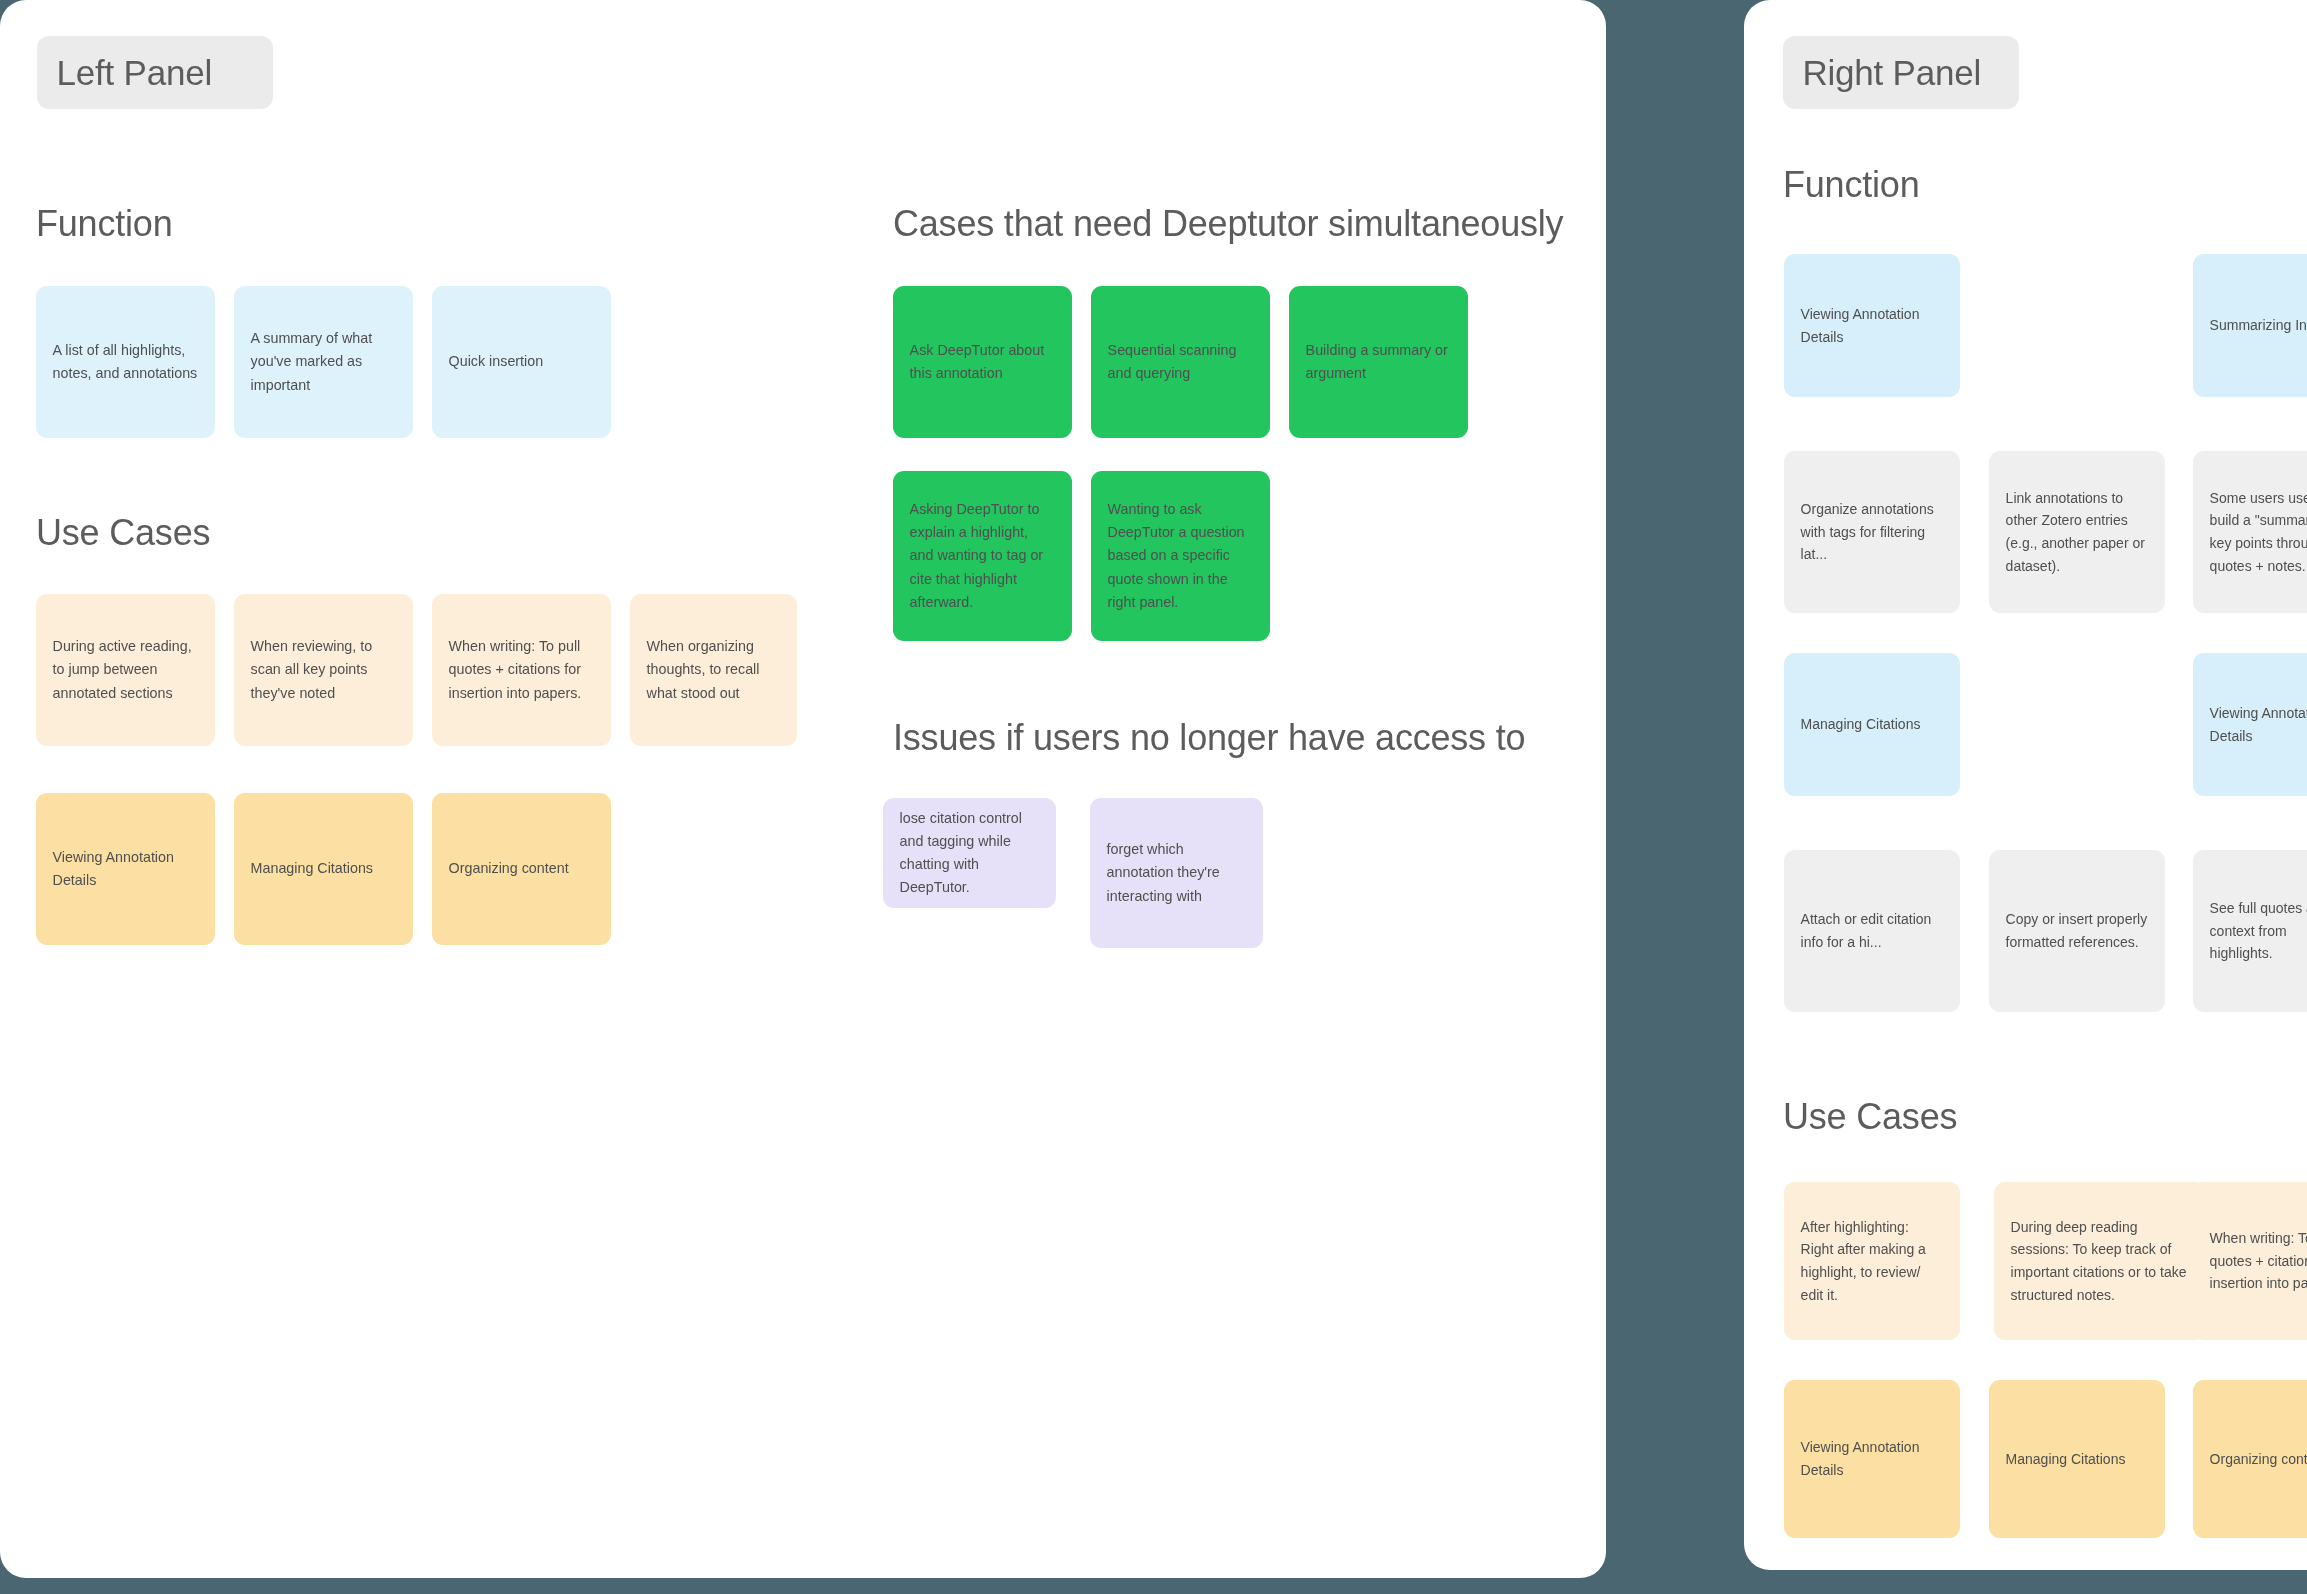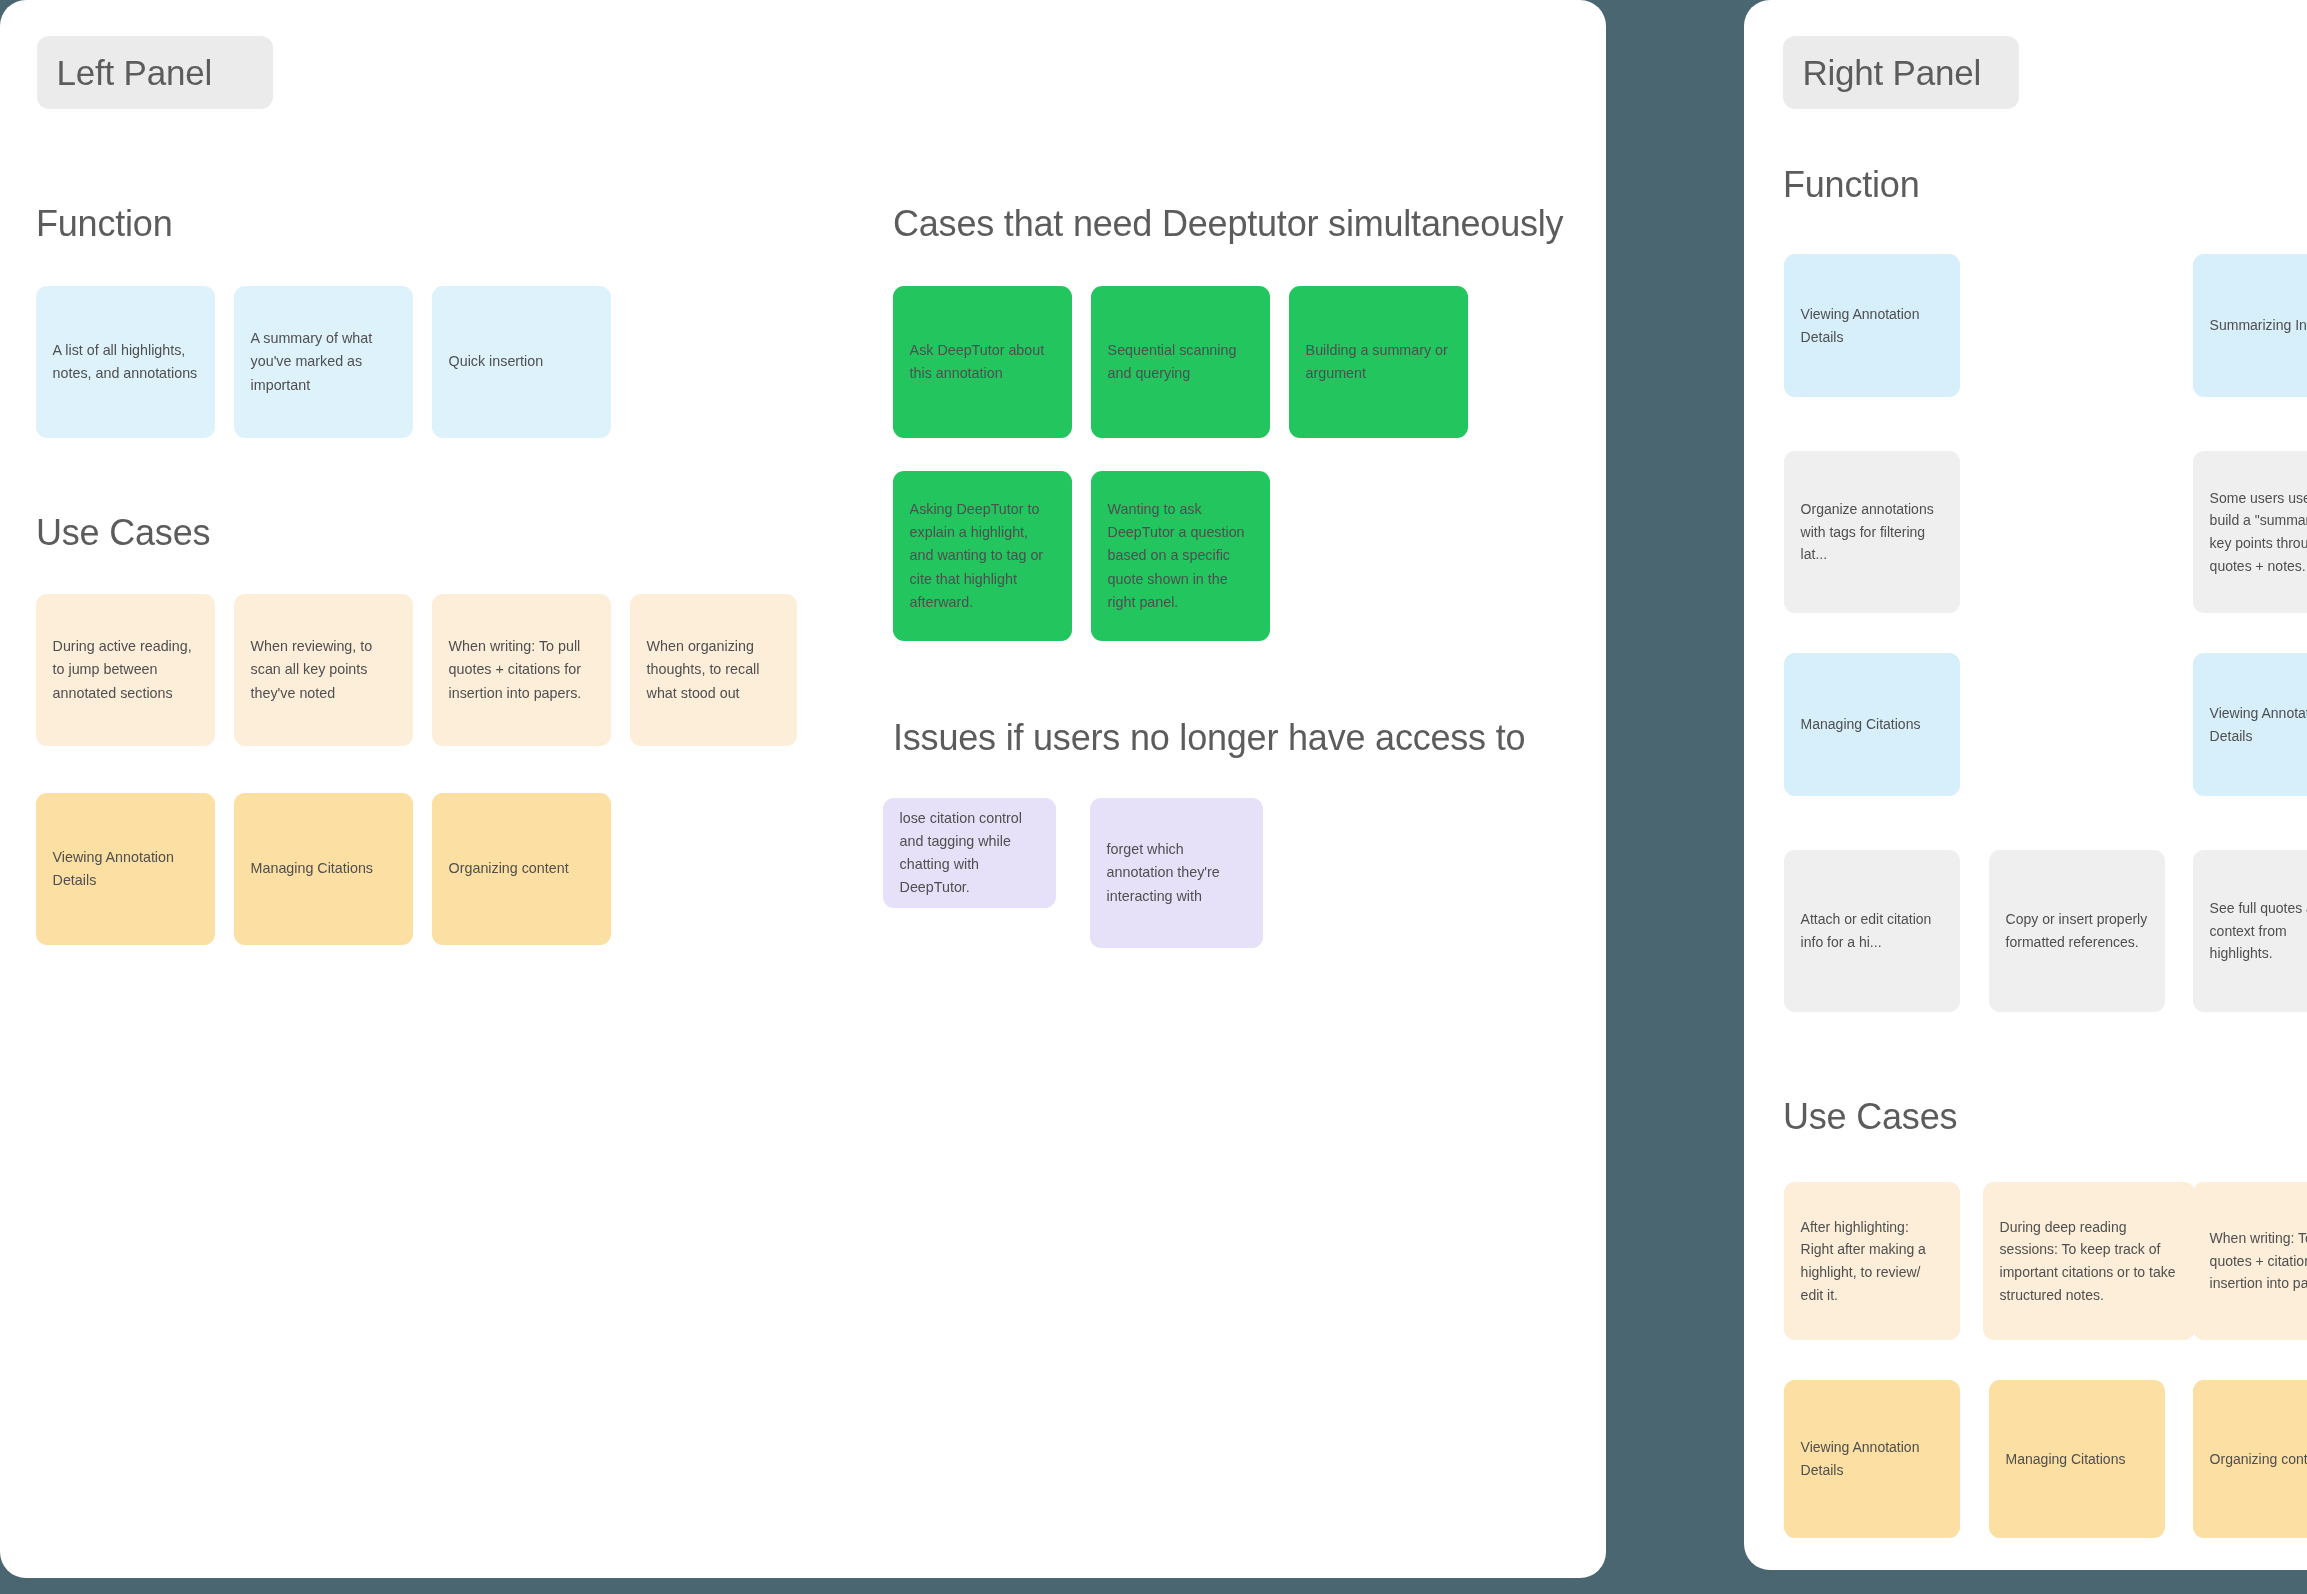--- a/index.html
+++ b/index.html
@@ -162,20 +162,23 @@
   <div class="card c-cyan" style="left:40px;top:254px;width:176px;height:143px;">
     <div class="card-text fs-30">Viewing Annotation Details</div>
   </div>
   <div class="card c-cyan" style="left:449px;top:254px;width:176px;height:143px;">
     <div class="card-text fs-30">Summarizing Insights</div>
   </div>
 
   <div class="card c-grey" style="left:40px;top:451px;width:176px;height:162px;">
     <div class="card-text fs-30">Organize annotations with tags for filtering lat...</div>
   </div>
+  <div class="card c-grey" style="left:245px;top:451px;width:176px;height:162px;">
+    <div class="card-text fs-30">Link annotations to other Zotero entries (e.g., another paper or dataset).</div>
+  </div>
   <div class="card c-grey" style="left:449px;top:451px;width:176px;height:162px;">
     <div class="card-text fs-30">Some users use it to build a "summary" of key points through quotes + notes.</div>
   </div>
 
   <div class="card c-cyan" style="left:40px;top:653px;width:176px;height:143px;">
     <div class="card-text fs-30">Managing Citations</div>
   </div>
   <div class="card c-cyan" style="left:449px;top:653px;width:176px;height:143px;">
     <div class="card-text fs-30">Viewing Annotation Details</div>
   </div>
@@ -188,21 +191,21 @@
   </div>
   <div class="card c-grey" style="left:449px;top:850px;width:176px;height:162px;">
     <div class="card-text fs-30">See full quotes and context from highlights.</div>
   </div>
 
   <div class="section-title" style="left:39px;top:1096px;">Use Cases</div>
 
   <div class="card c-orange-light" style="left:40px;top:1182px;width:176px;height:158px;">
     <div class="card-text fs-30">After highlighting: Right after making a highlight, to review/ edit it.</div>
   </div>
-  <div class="card c-orange-light" style="left:239px;top:1182px;width:212px;height:158px;justify-content:center;">
+  <div class="card c-orange-light" style="left:250px;top:1182px;width:212px;height:158px;justify-content:center;">
     <div class="card-text fs-30">During deep reading sessions: To keep track of important citations or to take structured notes.</div>
   </div>
   <div class="card c-orange-light" style="left:449px;top:1182px;width:176px;height:158px;">
     <div class="card-text fs-30">When writing: To pull quotes + citations for insertion into papers.</div>
   </div>
 
   <div class="card c-orange" style="left:40px;top:1380px;width:176px;height:158px;">
     <div class="card-text fs-30">Viewing Annotation Details</div>
   </div>
   <div class="card c-orange" style="left:245px;top:1380px;width:176px;height:158px;">

